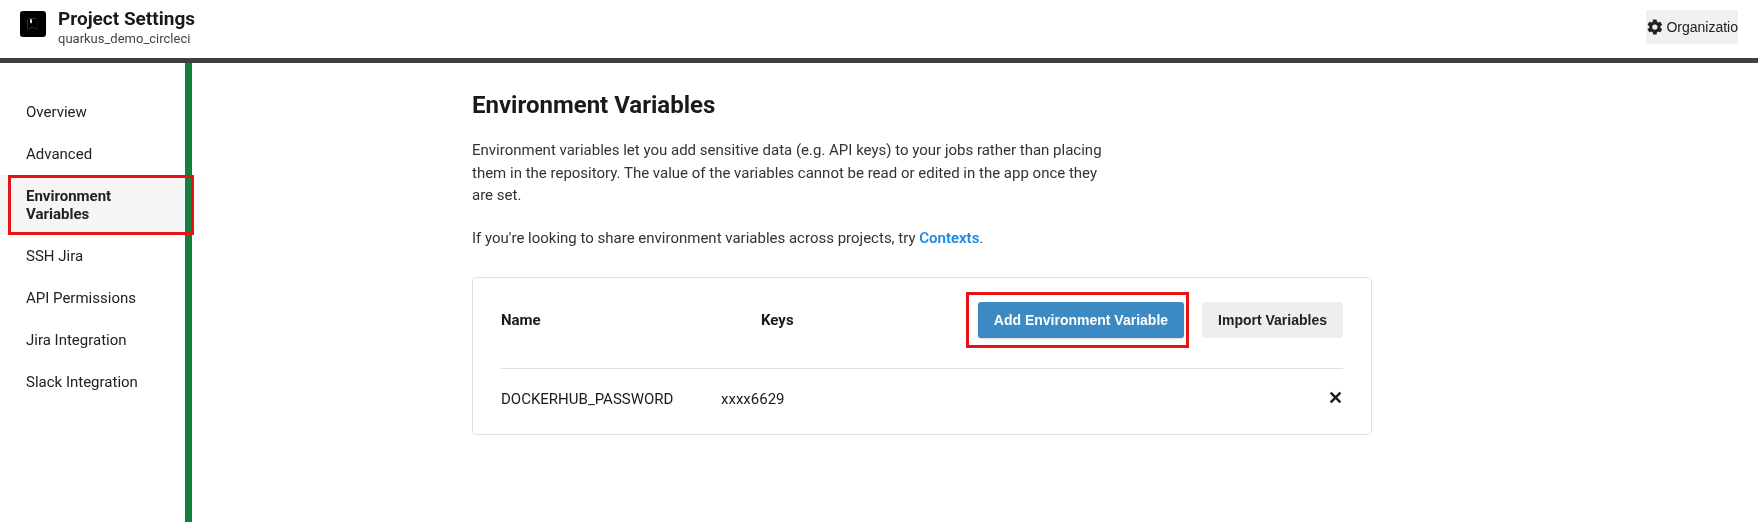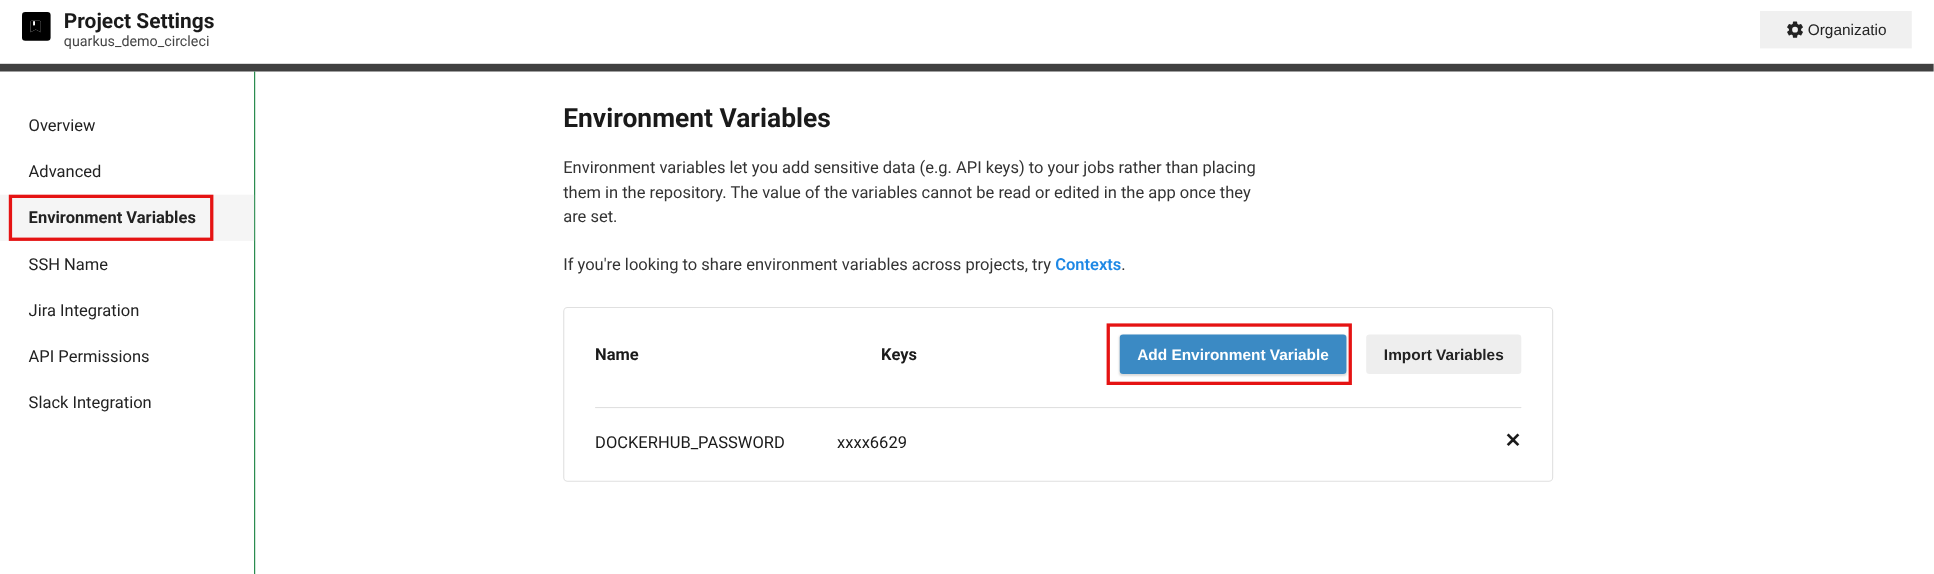--- a/index.html
+++ b/index.html
@@ -1,28 +1,28 @@
 <!DOCTYPE html>
 <html><head>
   <meta charset="utf-8">
   <style>
     * { margin: 0; padding: 0; box-sizing: border-box; }
     body { font-family: -apple-system, BlinkMacSystemFont, "Segoe UI", Roboto, Helvetica, Arial, sans-serif; color: #1a1a1a; background: #fff; }
-    .topbar { display: flex; align-items: center; justify-content: space-between; padding: 8px 20px 12px 20px; border-bottom: 7px solid #404040; }
+    .topbar { display: flex; align-items: center; justify-content: space-between; padding: 8px 20px 12px 20px; border-bottom: 5px solid #404040; }
     .topbar-left { display: flex; align-items: flex-start; gap: 12px; }
     .project-icon { width: 26px; height: 26px; background: #000; border-radius: 3px; display: flex; align-items: center; justify-content: center; margin-top: 3px; }
     .project-icon svg { width: 14px; height: 16px; fill: #fff; }
     .header-texts { display: flex; flex-direction: column; }
     .header-title { font-size: 19px; font-weight: 700; line-height: 1.2; }
     .header-sub { font-size: 13px; color: #444; line-height: 1.2; margin-top: 0px; }
-    .org-btn { display: flex; align-items: center; gap: 2px; background: #f0f0f0; padding: 8px 23px; font-size: 14px; color: #222; border: none; cursor: pointer; }
+    .org-btn { display: flex; align-items: center; gap: 2px; background: #f0f0f0; padding: 8px 0; font-size: 14px; color: #222; border: none; cursor: pointer; }
     .org-btn svg { width: 18px; height: 18px; fill: #222; }
 
     .layout { display: flex; }
-    .sidebar { width: 232px; padding: 28px 0 0 0; border-right: 1px solid #15803d; min-height: 460px; position: relative; }
+    .sidebar { width: 192px; padding: 28px 0 0 0; border-right: 7px solid #15803d; min-height: 460px; position: relative; }
     .sidebar-inner { position: relative; }
     .nav-item { padding: 12px 26px; font-size: 15px; color: #222; cursor: pointer; position: relative; }
     .nav-item.active { font-weight: 700; background: #f5f5f5; }
     .highlight-box { position: absolute; border: 3px solid #e51313; pointer-events: none; }
     .nav-highlight { left: 8px; top: 0; width: 186px; height: 100%; }
     .main { padding: 28px 40px 40px 40px; margin-left: 0; flex: 1; }
     .page-title { font-size: 24px; font-weight: 700; margin-bottom: 20px; }
     .desc { font-size: 15px; color: #333; line-height: 1.5; max-width: 640px; margin-bottom: 20px; }
     .desc2 { font-size: 15px; color: #333; line-height: 1.5; max-width: 640px; margin-bottom: 28px; }
     .link { color: #1e88e5; font-weight: 600; cursor: pointer; }
@@ -71,23 +71,23 @@
 
 <div class="layout">
   <nav class="sidebar">
     <div class="sidebar-inner">
       <div class="nav-item">Overview</div>
       <div class="nav-item">Advanced</div>
       <div class="nav-item-wrap">
         <div class="nav-item active">Environment Variables</div>
         <div class="highlight-box nav-highlight"></div>
       </div>
-      <div class="nav-item">SSH Name</div>
+      <div class="nav-item">SSH Jira</div>
+      <div class="nav-item">API Permissions</div>
       <div class="nav-item">Jira Integration</div>
-      <div class="nav-item">API Permissions</div>
       <div class="nav-item">Slack Integration</div>
     </div>
   </nav>
 
   <main class="main" style="padding-left: 290px; margin-left: -240px; padding-right: 140px;">
     <div style="max-width: 900px; margin-left: 230px;">
       <h1 class="page-title">Environment Variables</h1>
       <p class="desc">Environment variables let you add sensitive data (e.g. API keys) to your jobs rather than placing them in the repository. The value of the variables cannot be read or edited in the app once they are set.</p>
       <p class="desc2">
         <span>If you're looking to share environment variables across projects, try </span><a class="link">Contexts</a><span>.</span>

